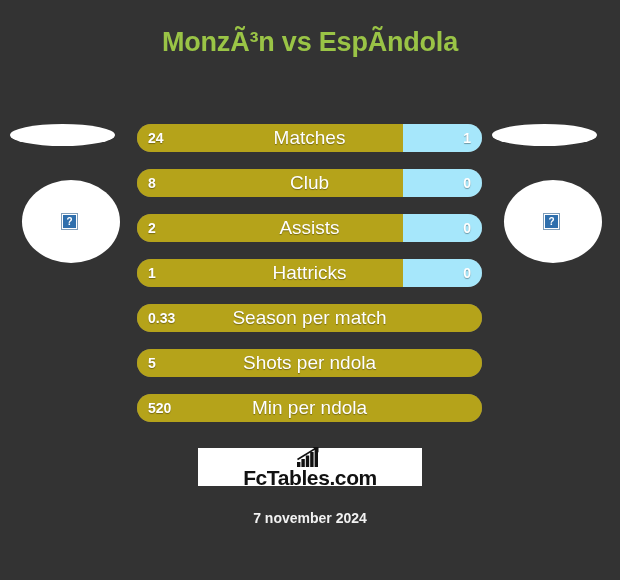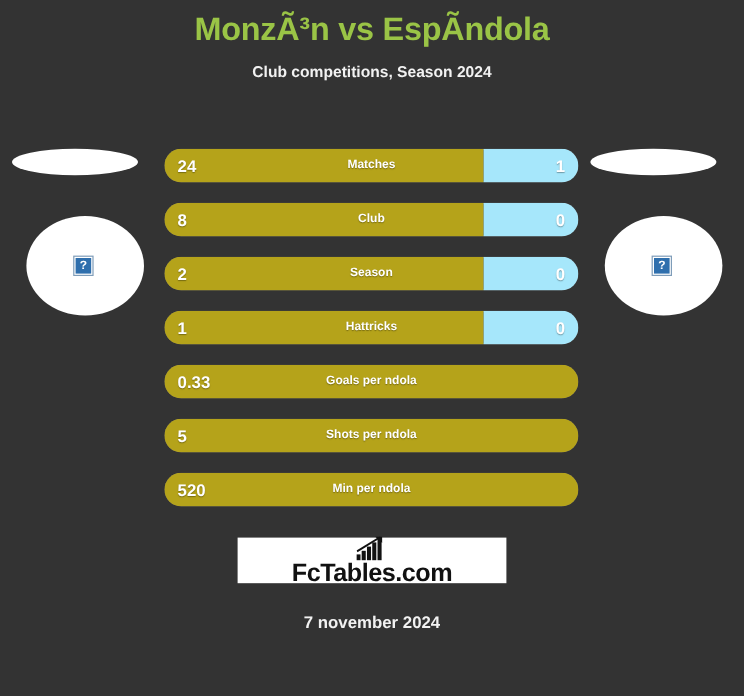--- a/index.html
+++ b/index.html
@@ -18,21 +18,21 @@
   
   .header {
     position: absolute;
     top: 0;
     left: 0;
     width: 620px;
     text-align: center;
   }
   .title {
     margin: 0;
-    padding-top: 8px;
+    padding-top: 26px;
     font-size: 27px;
     line-height: 32px;
     font-weight: bold;
     color: #9ac446;
     letter-spacing: -0.2px;
     font-family: "Liberation Sans", sans-serif;
   }
   .subtitle {
     margin: 0;
     padding-top: 12px;
@@ -125,22 +125,22 @@
   .val-home { left: 11px; }
   .val-away { right: 11px; }
   .label {
     position: absolute;
     left: 0;
     right: 0;
     top: 0;
     height: 28px;
     line-height: 28px;
     text-align: center;
-    font-size: 10px;
-    font-weight: bold;
+    font-size: 19px;
+    font-weight: normal;
     color: #ffffff;
     text-shadow: 0 1px 1px rgba(0,0,0,0.35);
   }
 
   
   .logo {
     position: absolute;
     left: 198px;
     top: 448px;
     width: 224px;
@@ -174,21 +174,20 @@
     font-size: 14px;
     font-weight: bold;
     color: #f2f2f2;
   }
 </style>
 </head>
 <body>
 
 <div class="header">
   <h1 class="title">MonzÃ³n vs EspÃ­ndola</h1>
-  <div class="subtitle">Club competitions, Season 2024</div>
 </div>
 
 <div class="crest crest-small crest-left-small"></div>
 <div class="crest crest-big crest-left-big"></div>
 <div class="broken-img bi-left">
   <span class="glyph">?</span>
 </div>
 
 <div class="crest crest-small crest-right-small"></div>
 <div class="crest crest-big crest-right-big"></div>
@@ -208,34 +207,34 @@
       <div class="fill-home" style="width: 77%;"></div>
       <div class="fill-away" style="width: 23%;"></div>
       <span class="val val-home">8</span>
       <span class="label">Club</span>
       <span class="val val-away">0</span>
     </div>
     <div class="row">
       <div class="fill-home" style="width: 77%;"></div>
       <div class="fill-away" style="width: 23%;"></div>
       <span class="val val-home">2</span>
-      <span class="label">Season</span>
+      <span class="label">Assists</span>
       <span class="val val-away">0</span>
     </div>
     <div class="row">
       <div class="fill-home" style="width: 77%;"></div>
       <div class="fill-away" style="width: 23%;"></div>
       <span class="val val-home">1</span>
       <span class="label">Hattricks</span>
       <span class="val val-away">0</span>
     </div>
     <div class="row">
       <div class="fill-home" style="width: 100%;"></div>
       <span class="val val-home">0.33</span>
-      <span class="label">Goals per ndola</span>
+      <span class="label">Season per match</span>
     </div>
     <div class="row">
       <div class="fill-home" style="width: 100%;"></div>
       <span class="val val-home">5</span>
       <span class="label">Shots per ndola</span>
     </div>
     <div class="row">
       <div class="fill-home" style="width: 100%;"></div>
       <span class="val val-home">520</span>
       <span class="label">Min per ndola</span>

